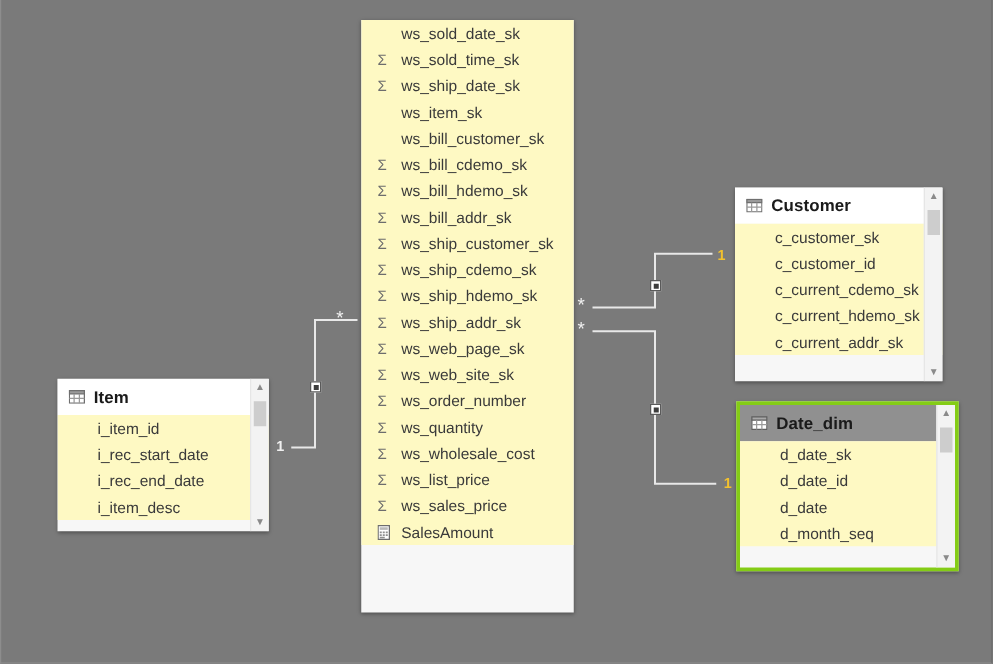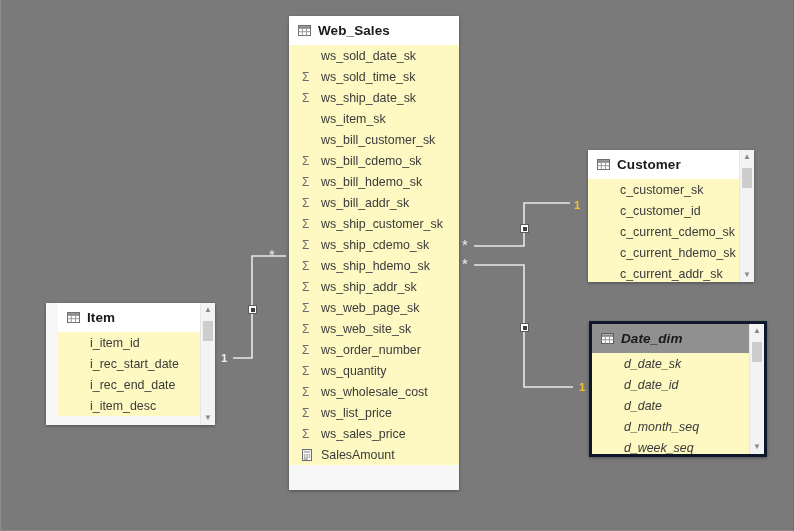--- a/index.html
+++ b/index.html
@@ -21,23 +21,22 @@
 
   
   .tbl{
     position:absolute;
     background:#f7f7f7;
     box-shadow:0 1px 3px rgba(0,0,0,.35);
     box-sizing:border-box;
     overflow:hidden;
   }
   .tbl.selected{
-    border:3px solid #0f172a;
+    border:3px solid #84cc16;
     padding:0;
-    font-style:italic;
   }
   .tbl-head{
     display:flex;align-items:center;
     gap:7px;
     height:29px;
     padding:0 9px;
     background:#ffffff;
     box-sizing:border-box;
   }
   .tbl.selected .tbl-head{ background:#909090; }
@@ -144,30 +143,20 @@
       <i></i>
     </div>
   <div class="xfilter" style="left:519px;top:224px;">
       <i></i>
     </div>
   <div class="xfilter" style="left:519px;top:323px;">
       <i></i>
     </div>
 
   <div class="tbl" id="tbl-web-sales" style="left:288px;top:16px;width:170px;height:474px;">
-    <div class="tbl-head">
-      <svg class="grid-ico" viewBox="0 0 13 11">
-        <rect x="0.5" y="0.5" width="12" height="10" fill="#fff" stroke="#6f6f6f"></rect>
-        <rect x="0.5" y="0.5" width="12" height="2.6" fill="#9a9a9a" stroke="#6f6f6f"></rect>
-        <line x1="4.3" y1="3.1" x2="4.3" y2="10.5" stroke="#9a9a9a"></line>
-        <line x1="8.5" y1="3.1" x2="8.5" y2="10.5" stroke="#9a9a9a"></line>
-        <line x1="0.5" y1="6.7" x2="12.5" y2="6.7" stroke="#9a9a9a"></line>
-      </svg>
-      <span class="tbl-title">Web_Sales</span>
-    </div>
     <div class="fields">
         <div class="fld indent">
           <span class="sym"></span>
           <span class="nm">ws_sold_date_sk</span>
         </div>
         <div class="fld">
           <span class="sym">Σ</span>
           <span class="nm">ws_sold_time_sk</span>
         </div>
         <div class="fld">
@@ -250,21 +239,21 @@
               <rect x="4.2" y="7.4" width="1.6" height="1.4" fill="#8f8f8f"></rect>
               <rect x="6.6" y="7.4" width="1.6" height="1.4" fill="#8f8f8f"></rect>
               <rect x="1.8" y="9.4" width="4" height="1.3" fill="#8f8f8f"></rect>
             </svg>
           </span>
           <span class="nm">SalesAmount</span>
         </div>
       </div>
   </div>
 
-  <div class="tbl" id="tbl-item" style="left:45px;top:303px;width:169px;height:122px;padding-left:12px;">
+  <div class="tbl" id="tbl-item" style="left:45px;top:303px;width:169px;height:122px;">
     <div class="tbl-head">
       <svg class="grid-ico" viewBox="0 0 13 11">
         <rect x="0.5" y="0.5" width="12" height="10" fill="#fff" stroke="#6f6f6f"></rect>
         <rect x="0.5" y="0.5" width="12" height="2.6" fill="#9a9a9a" stroke="#6f6f6f"></rect>
         <line x1="4.3" y1="3.1" x2="4.3" y2="10.5" stroke="#9a9a9a"></line>
         <line x1="8.5" y1="3.1" x2="8.5" y2="10.5" stroke="#9a9a9a"></line>
         <line x1="0.5" y1="6.7" x2="12.5" y2="6.7" stroke="#9a9a9a"></line>
       </svg>
       <span class="tbl-title">Item</span>
     </div>
@@ -286,21 +275,21 @@
           <span class="nm">i_item_desc</span>
         </div>
       </div>
     <div class="sbar">
       <div class="sb-arrow">▲</div>
       <div class="sb-thumb" style="top:18px;height:20px;"></div>
       <div class="sb-arrow dn">▼</div>
     </div>
   </div>
 
-  <div class="tbl" id="tbl-customer" style="left:587px;top:150px;width:166px;height:132px;">
+  <div class="tbl" id="tbl-customer" style="left:587px;top:150px;width:166px;height:155px;">
     <div class="tbl-head">
       <svg class="grid-ico" viewBox="0 0 13 11">
         <rect x="0.5" y="0.5" width="12" height="10" fill="#fff" stroke="#6f6f6f"></rect>
         <rect x="0.5" y="0.5" width="12" height="2.6" fill="#9a9a9a" stroke="#6f6f6f"></rect>
         <line x1="4.3" y1="3.1" x2="4.3" y2="10.5" stroke="#9a9a9a"></line>
         <line x1="8.5" y1="3.1" x2="8.5" y2="10.5" stroke="#9a9a9a"></line>
         <line x1="0.5" y1="6.7" x2="12.5" y2="6.7" stroke="#9a9a9a"></line>
       </svg>
       <span class="tbl-title">Customer</span>
     </div>
@@ -354,24 +343,20 @@
           <span class="nm">d_date_id</span>
         </div>
         <div class="fld indent">
           <span class="sym"></span>
           <span class="nm">d_date</span>
         </div>
         <div class="fld indent">
           <span class="sym"></span>
           <span class="nm">d_month_seq</span>
         </div>
-        <div class="fld indent">
-          <span class="sym"></span>
-          <span class="nm">d_week_seq</span>
-        </div>
       </div>
     <div class="sbar">
       <div class="sb-arrow">▲</div>
       <div class="sb-thumb" style="top:18px;height:20px;"></div>
       <div class="sb-arrow dn">▼</div>
     </div>
   </div>
 
 </div>
 

